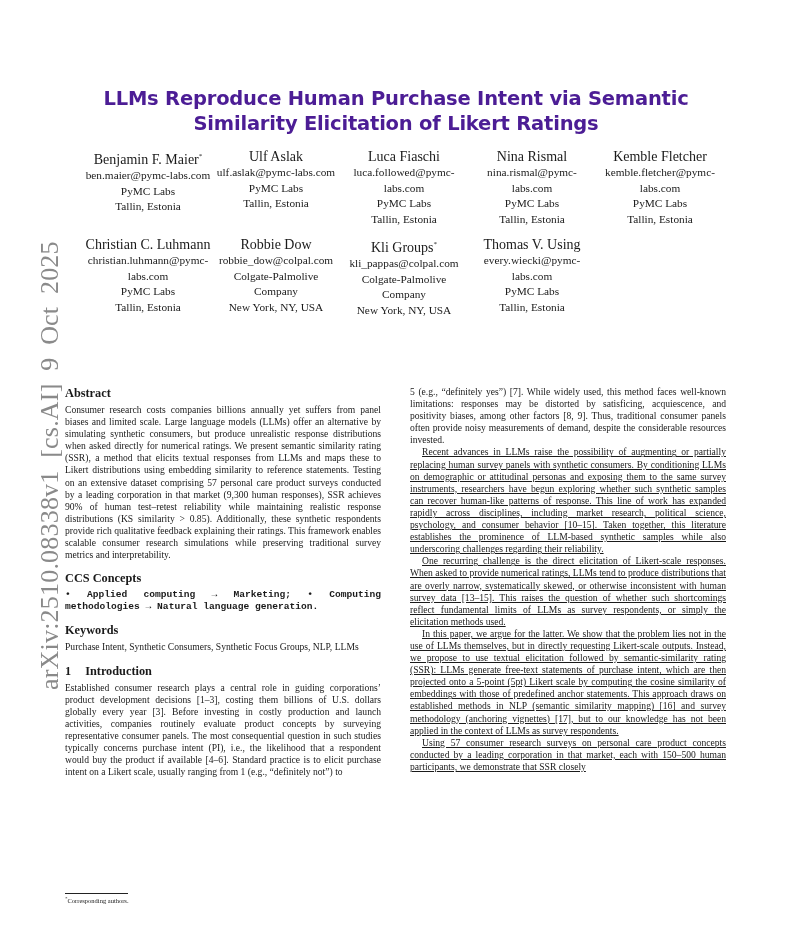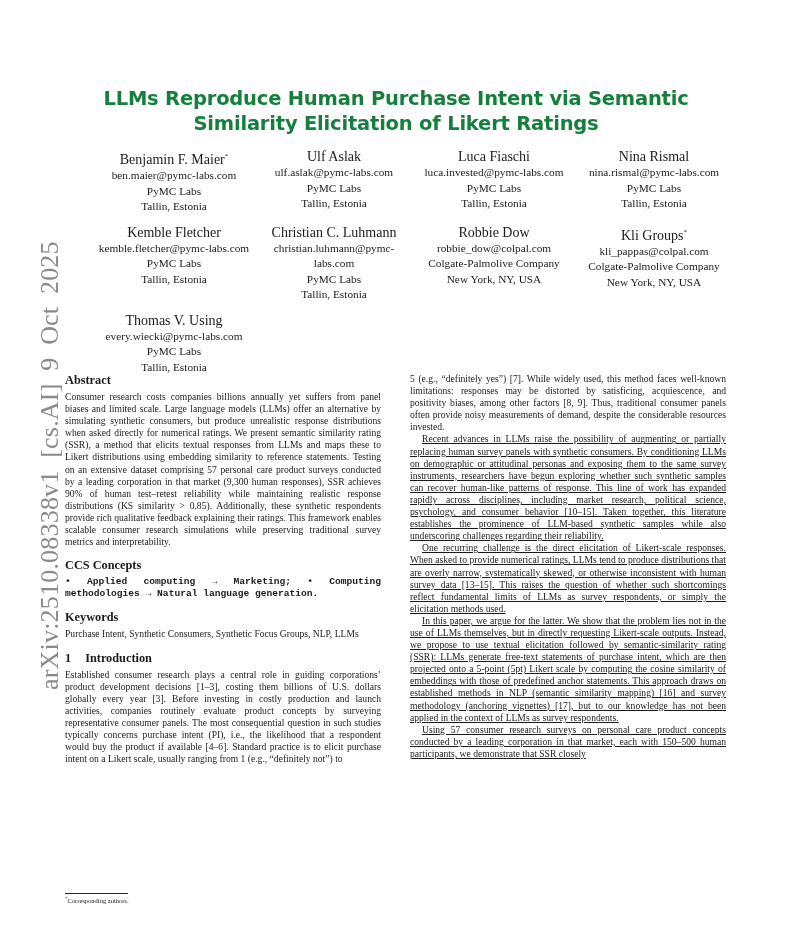--- a/index.html
+++ b/index.html
@@ -13,32 +13,32 @@
   .sidebar-text {
     position: absolute; left: 35px; top: 690px;
     transform-origin: 0 0; transform: rotate(-90deg);
     white-space: nowrap; font-family: "Liberation Serif", serif;
     font-size: 26px; color: #8a8a8a; letter-spacing: 0.2px;
     word-spacing: 6px;
   }
   .title {
     position: absolute; left: 60px; top: 86px; width: 672px;
     text-align: center; font-family: "DejaVu Sans", "Liberation Sans", sans-serif;
-    font-weight: bold; font-size: 19.5px; line-height: 25px; color: #15803d;
+    font-weight: bold; font-size: 19.5px; line-height: 25px; color: #4c1d95;
     letter-spacing: -0.2px;
   }
   .authors {
-    position: absolute; left: 94px; top: 148px; width: 640px;
-    display: grid; grid-template-columns: 1fr 1fr 1fr 1fr; row-gap: 9px;
+    position: absolute; left: 84px; top: 148px; width: 640px;
+    display: grid; grid-template-columns: 1fr 1fr 1fr 1fr 1fr; row-gap: 9px;
   }
   .author { text-align: center; font-size: 11.3px; line-height: 15.5px; }
   .author .name { font-size: 14px; line-height: 17px; }
   .author .name sup { font-size: 7px; vertical-align: 6px; }
   .col {
-    position: absolute; top: 373px; width: 316px;
+    position: absolute; top: 386px; width: 316px;
     font-size: 9.6px; line-height: 12.1px; text-align: justify;
   }
   .col.left { left: 65px; }
   .col.right { left: 410px; }
   .col p { margin: 0; }
   .col p.indent { text-indent: 12px; text-decoration: underline; }
   h2 {
     margin: 0 0 3px 0; font-size: 12.3px; line-height: 15px; font-weight: bold;
     font-family: "Liberation Serif", serif;
   }
@@ -71,21 +71,21 @@
     <div>Tallin, Estonia</div>
   </div>
   <div class="author">
     <div class="name"><span>Ulf Aslak</span></div>
     <div>ulf.aslak@pymc-labs.com</div>
     <div>PyMC Labs</div>
     <div>Tallin, Estonia</div>
   </div>
   <div class="author">
     <div class="name"><span>Luca Fiaschi</span></div>
-    <div>luca.invested@pymc-labs.com</div>
+    <div>luca.followed@pymc-labs.com</div>
     <div>PyMC Labs</div>
     <div>Tallin, Estonia</div>
   </div>
   <div class="author">
     <div class="name"><span>Nina Rismal</span></div>
     <div>nina.rismal@pymc-labs.com</div>
     <div>PyMC Labs</div>
     <div>Tallin, Estonia</div>
   </div>
   <div class="author">

